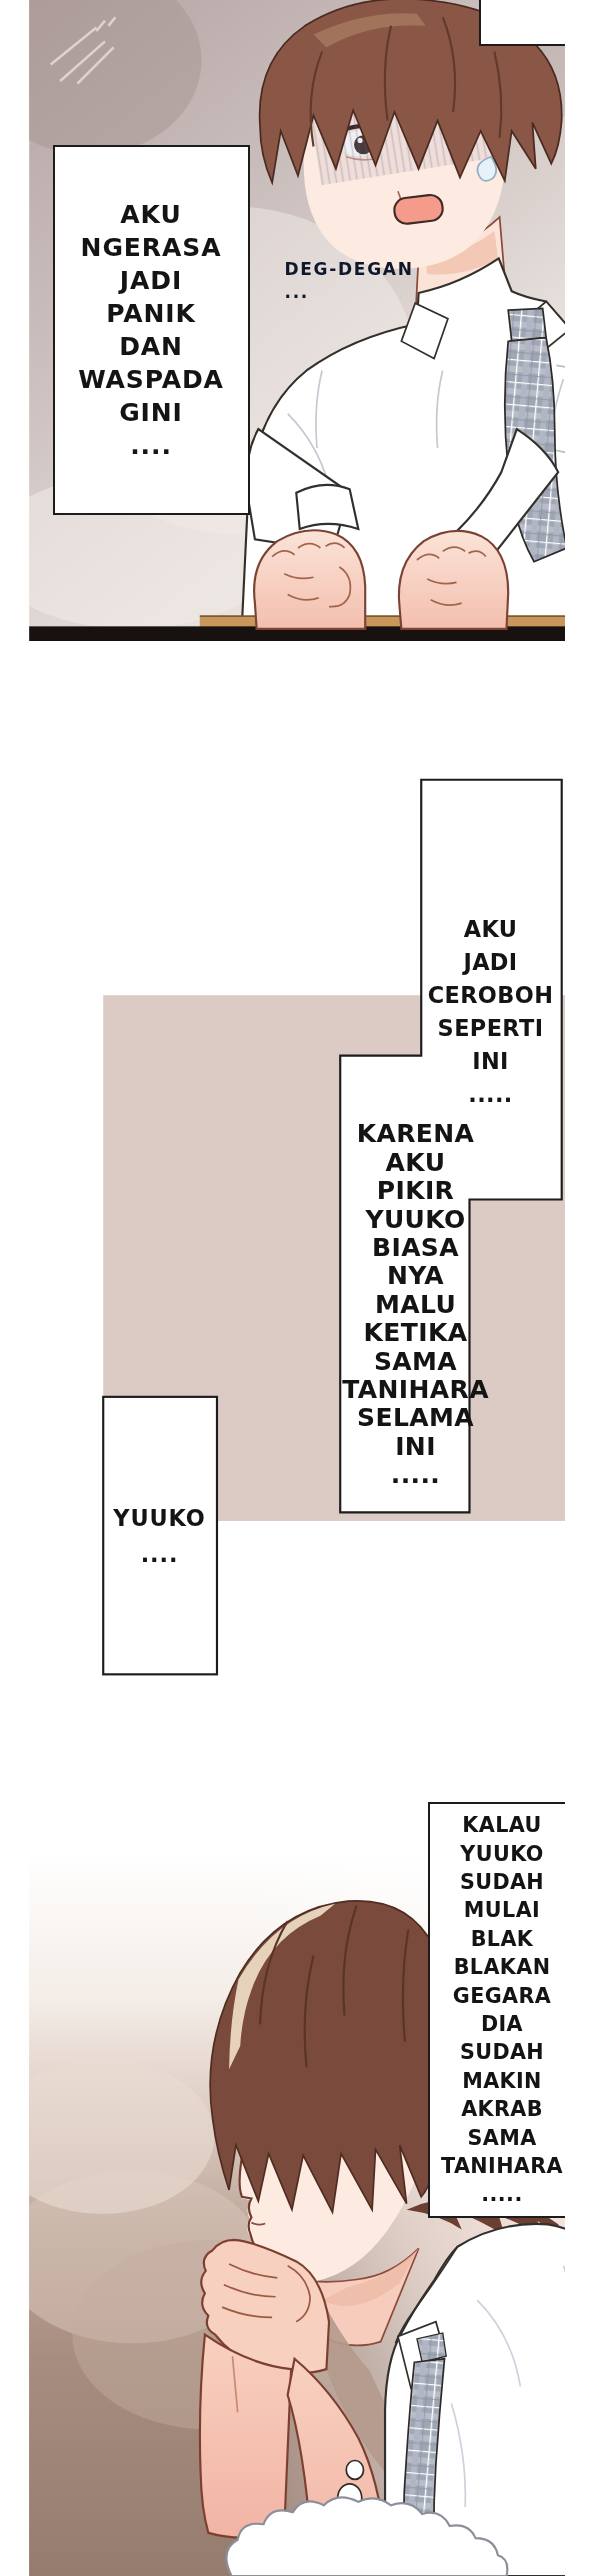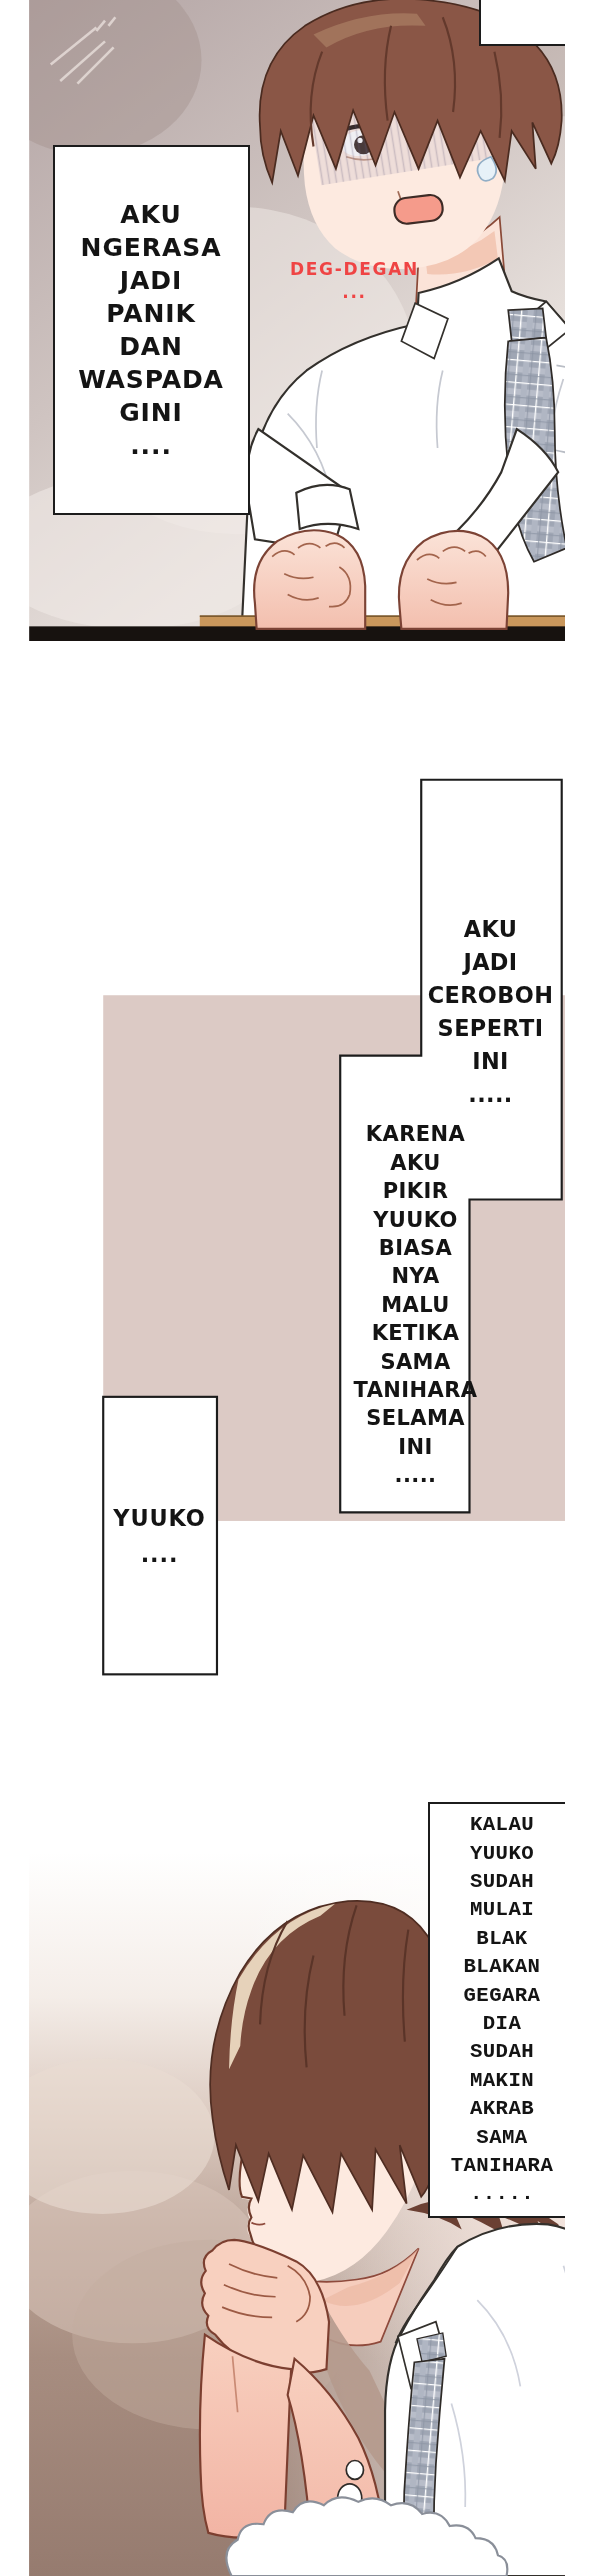--- a/index.html
+++ b/index.html
@@ -6,26 +6,26 @@
   #page{position:relative;width:536px;height:2576px;margin:0 auto;background:#ffffff;overflow:hidden;
         font-family:"DejaVu Sans","Liberation Sans",sans-serif;}
   .art{position:absolute;left:0;display:block;}
   .bubble{position:absolute;background:#ffffff;border:2.2px solid #1c1c1c;box-sizing:border-box;
           display:flex;flex-direction:column;align-items:center;justify-content:center;
           text-align:center;color:#141414;font-weight:700;white-space:pre-line;}
   .bubble-text{position:absolute;box-sizing:border-box;display:flex;flex-direction:column;align-items:center;
           justify-content:center;text-align:center;color:#141414;font-weight:700;white-space:pre-line;}
   #bubble-left{left:24px;top:145px;width:197px;height:370px;font-size:25px;line-height:33px;letter-spacing:0.9px;}
   #bubble-corner{left:450px;top:-6.9px;width:108px;height:53px;}
-  #sfx{position:absolute;left:256px;top:258px;width:140px;text-align:center;color:#ef4444;
+  #sfx{position:absolute;left:256px;top:258px;width:140px;text-align:left;color:#0f172a;
        font-size:17px;line-height:23px;letter-spacing:1.7px;font-weight:700;white-space:pre-line;}
   #text-stair-top{left:392px;top:780px;width:140px;height:420px;font-size:22.4px;line-height:33px;padding-top:43px;letter-spacing:0.4px;}
-  #text-stair-bottom{left:311px;top:1055px;width:129px;height:457px;font-size:21px;line-height:28.4px;padding-top:43px;letter-spacing:0.4px;padding-left:23px;}
+  #text-stair-bottom{left:311px;top:1055px;width:129px;height:457px;font-size:25px;line-height:28.4px;padding-top:43px;letter-spacing:0.4px;padding-left:23px;}
   #text-tapi{left:74px;top:1397px;width:114px;height:277px;font-size:22.4px;line-height:36px;letter-spacing:0.9px;}
-  #bubble-kalau{left:399px;top:1802px;width:149px;height:416px;font-size:20.7px;line-height:28.4px;letter-spacing:0.4px;font-family:Liberation Mono, monospace;}
+  #bubble-kalau{left:399px;top:1802px;width:149px;height:416px;font-size:20.7px;line-height:28.4px;letter-spacing:0.4px;}
 </style>
 </head>
 <body>
 
 <div id="page">
 
   <svg class="art" style="top:0" width="594" height="641" viewBox="0 0 689 744">
     <defs>
       <linearGradient id="bg1" x1="0" y1="0" x2="0.7" y2="1">
         <stop offset="0" stop-color="#b3a4a4"></stop>

